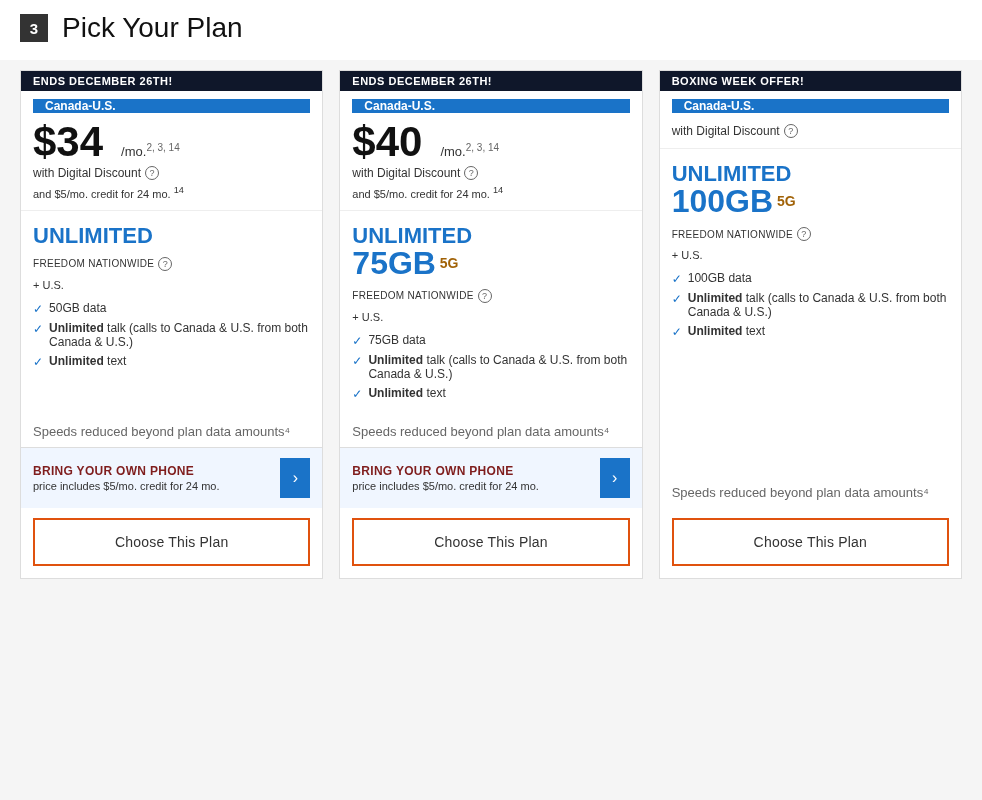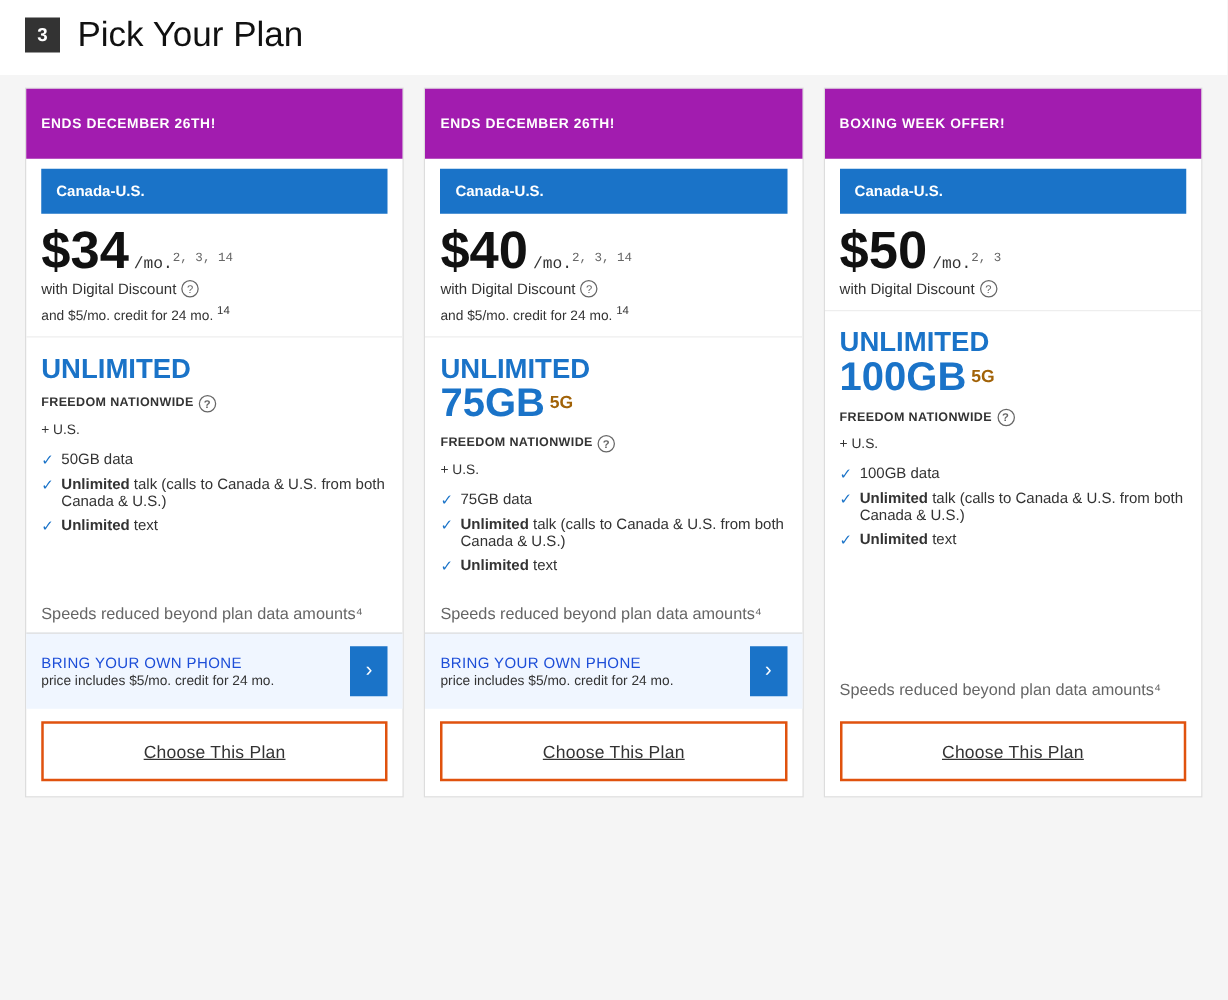--- a/index.html
+++ b/index.html
@@ -41,33 +41,33 @@
     .plan-card {
       background: #fff;
       border: 1px solid #ddd;
       flex: 1;
       margin: 0 8px;
       display: flex;
       flex-direction: column;
       position: relative;
     }
     .promo-banner {
-      background: #a21caf;
+      background: #0f172a;
       color: #fff;
       font-size: 11px;
       font-weight: bold;
-      padding: 22px 12px;
+      padding: 4px 12px;
       letter-spacing: 0.5px;
     }
     .region-badge {
       background: #1a73c8;
       color: #fff;
       font-size: 12px;
       font-weight: bold;
-      padding: 11px 12px;
+      padding: 0 12px;
       display: inline-block;
       margin: 8px 12px 0 12px;
     }
     .price-section {
       padding: 8px 12px 10px 12px;
       border-bottom: 1px solid #eee;
     }
     .price-row {
       display: flex;
       align-items: baseline;
@@ -75,22 +75,21 @@
     }
     .price-dollar {
       font-size: 42px;
       font-weight: 900;
       color: #111;
       line-height: 1;
     }
     .price-per-mo {
       font-size: 13px;
       color: #333;
-      margin-left: 2px;
-      font-family: Liberation Mono, monospace;
+      margin-left: 16px;
     }
     .price-footnote {
       font-size: 10px;
       color: #666;
       vertical-align: super;
     }
     .digital-discount {
       font-size: 12px;
       color: #333;
       margin-top: 3px;
@@ -133,21 +132,21 @@
       line-height: 1;
     }
     .data-gen {
       font-size: 14px;
       font-weight: bold;
       color: #a16207;
       vertical-align: super;
     }
     .network-label {
       font-size: 10px;
-      font-weight: bold;
+      font-weight: normal;
       color: #333;
       margin-top: 10px;
       letter-spacing: 0.3px;
       display: flex;
       align-items: center;
       gap: 4px;
       text-align: center;
     }
     .plus-us {
       font-size: 11px;
@@ -185,22 +184,22 @@
       display: flex;
       align-items: center;
       justify-content: space-between;
       border-top: 1px solid #ddd;
     }
     .byop-text-block {
       flex: 1;
     }
     .byop-title {
       font-size: 12px;
-      font-weight: normal;
-      color: #1d4ed8;
+      font-weight: bold;
+      color: #7f1d1d;
       letter-spacing: 0.3px;
     }
     .byop-desc {
       font-size: 11px;
       color: #333;
       margin-top: 2px;
     }
     .byop-arrow {
       background: #1a73c8;
       color: #fff;
@@ -218,21 +217,20 @@
       border: 2px solid #e0520e;
       background: #fff;
       color: #333;
       font-size: 14px;
       font-weight: 500;
       padding: 14px 10px;
       cursor: pointer;
       text-align: center;
       width: calc(100% - 24px);
       letter-spacing: 0.2px;
-      text-decoration: underline;
     }
     .feature-bold {
       font-weight: bold;
     }
   </style>
 </head>
 <body>
 
 <div class="page-header">
   <div class="step-badge">3</div>
@@ -337,24 +335,20 @@
         <div class="byop-desc">price includes $5/mo. credit for 24 mo.</div>
       </div>
       <div class="byop-arrow">›</div>
     </div>
     <button class="choose-btn">Choose This Plan</button>
   </div>
     <div class="plan-card">
     <div class="promo-banner">BOXING WEEK OFFER!</div>
     <span class="region-badge">Canada-U.S.</span>
     <div class="price-section">
-      <div class="price-row">
-        <span class="price-dollar">$50</span>
-        <span class="price-per-mo">/mo.<sup class="price-footnote">2, 3</sup></span>
-      </div>
       <div class="digital-discount">
         with Digital Discount
         <span class="help-icon">?</span>
       </div>
 
     </div>
     <div class="data-section">
       <div class="unlimited-label">UNLIMITED</div>
       <div>
         <span class="data-amount">100GB</span><span class="data-gen"> 5G</span>

